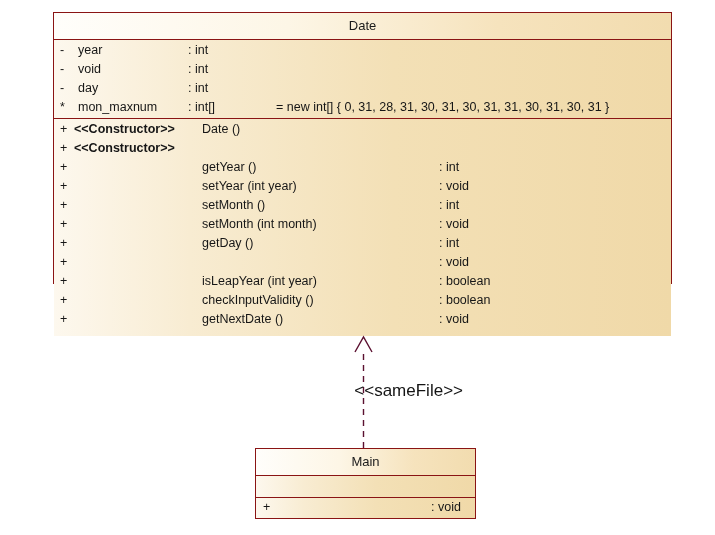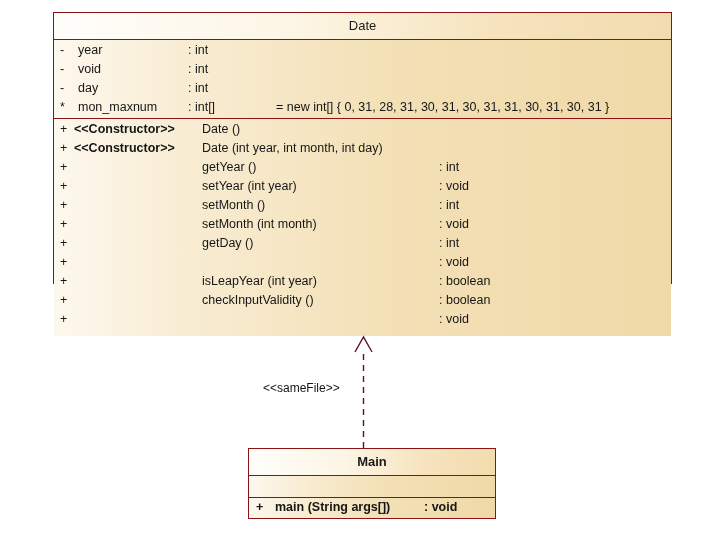--- a/index.html
+++ b/index.html
@@ -71,24 +71,24 @@
   .main-ops .m-name { left: 26px; }
   .main-ops .m-type { left: 175px; }
 
   
   .connector {
     position: absolute;
     pointer-events: none;
   }
   .conn-label {
     position: absolute;
-    font-size: 12px;
+    font-size: 17px;
     color: #141414;
     white-space: nowrap;
-    text-align: left;
+    text-align: right;
   }
 </style>
 </head>
 <body>
 
 <div class="uml-class" id="class-date" style="left:53px; top:12px; width:619px; height:272px;">
 
   <div class="uml-header">Date</div>
 
   <div class="uml-compartment attrs" id="date-attrs" style="height:78px;">
@@ -117,21 +117,20 @@
 
   <div class="uml-compartment ops" id="date-ops" style="height:218px;">
       <div class="member-row" style="top: 1px; position: absolute; left: 0px; right: 0px;">
         <span class="m-vis">+</span>
         <span class="m-stereo">&lt;&lt;Constructor&gt;&gt;</span>
         <span class="m-name">Date ()</span>
       </div>
       <div class="member-row" style="top: 20px; position: absolute; left: 0px; right: 0px;">
         <span class="m-vis">+</span>
         <span class="m-stereo">&lt;&lt;Constructor&gt;&gt;</span>
-        <span class="m-name">Date (int year, int month, int day)</span>
       </div>
       <div class="member-row" style="top: 39px; position: absolute; left: 0px; right: 0px;">
         <span class="m-vis">+</span>
         <span class="m-name">getYear ()</span>
         <span class="m-type">: int</span>
       </div>
       <div class="member-row" style="top: 58px; position: absolute; left: 0px; right: 0px;">
         <span class="m-vis">+</span>
         <span class="m-name">setYear (int year)</span>
         <span class="m-type">: void</span>
@@ -160,38 +159,38 @@
         <span class="m-name">isLeapYear (int year)</span>
         <span class="m-type">: boolean</span>
       </div>
       <div class="member-row" style="top: 172px; position: absolute; left: 0px; right: 0px;">
         <span class="m-vis">+</span>
         <span class="m-name">checkInputValidity ()</span>
         <span class="m-type">: boolean</span>
       </div>
       <div class="member-row" style="top: 191px; position: absolute; left: 0px; right: 0px;">
         <span class="m-vis">+</span>
+        <span class="m-name">getNextDate ()</span>
         <span class="m-type">: void</span>
       </div>
     </div>
 </div>
 
 <svg class="connector" style="left:340px; top:335px; width:50px; height:115px;" viewBox="0 0 50 115">
   <line x1="23.5" y1="113" x2="23.5" y2="14" stroke="#5b1030" stroke-width="1.4" stroke-dasharray="6 5"></line>
   <polyline points="15,17 23.5,2 32,17" fill="none" stroke="#5b1030" stroke-width="1.4"></polyline>
 </svg>
 
 <div class="conn-label" style="left:263px; top:381px; width:200px;">&lt;&lt;sameFile&gt;&gt;</div>
 
-<div class="uml-class" id="class-main" style="left:248px; top:448px; width:248px; height:71px;font-weight:bold;">
+<div class="uml-class" id="class-main" style="left:255px; top:448px; width:221px; height:71px;">
 
   <div class="uml-header">Main</div>
 
   <div class="uml-compartment" id="main-attrs" style="height:21px;"></div>
 
   <div class="uml-compartment main-ops" id="main-ops" style="height:21px;">
       <div class="member-row" style="top: 0px; position: absolute; left: 0px; right: 0px;">
         <span class="m-vis">+</span>
-        <span class="m-name">main (String args[])</span>
         <span class="m-type">: void</span>
       </div>
     </div>
 </div>
 
 </body></html>

